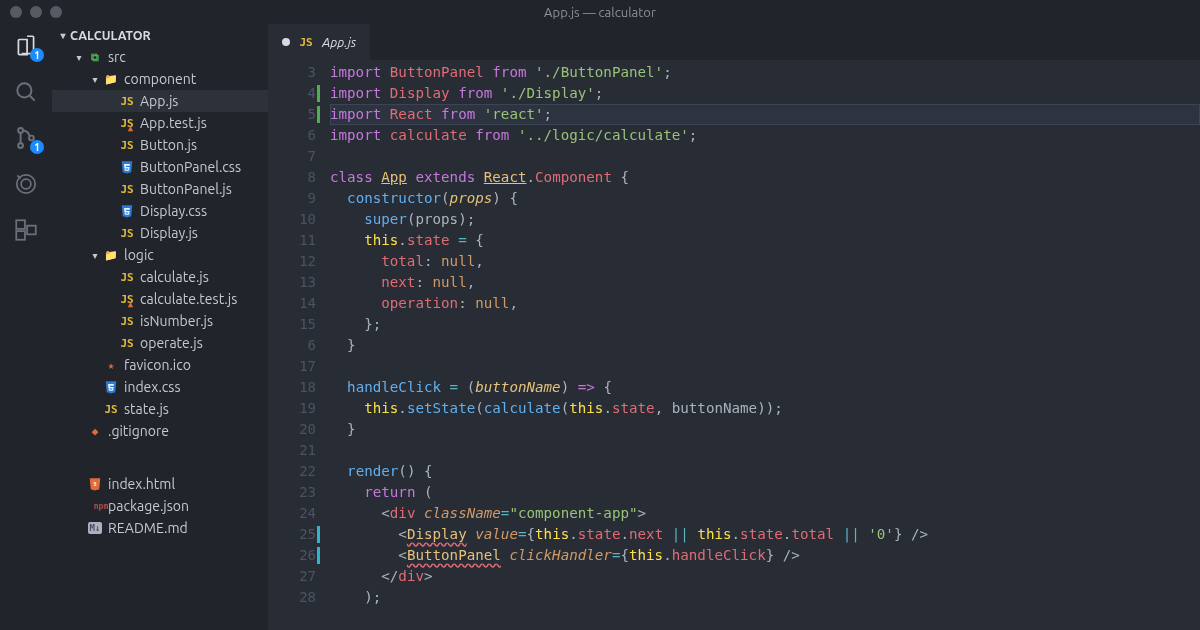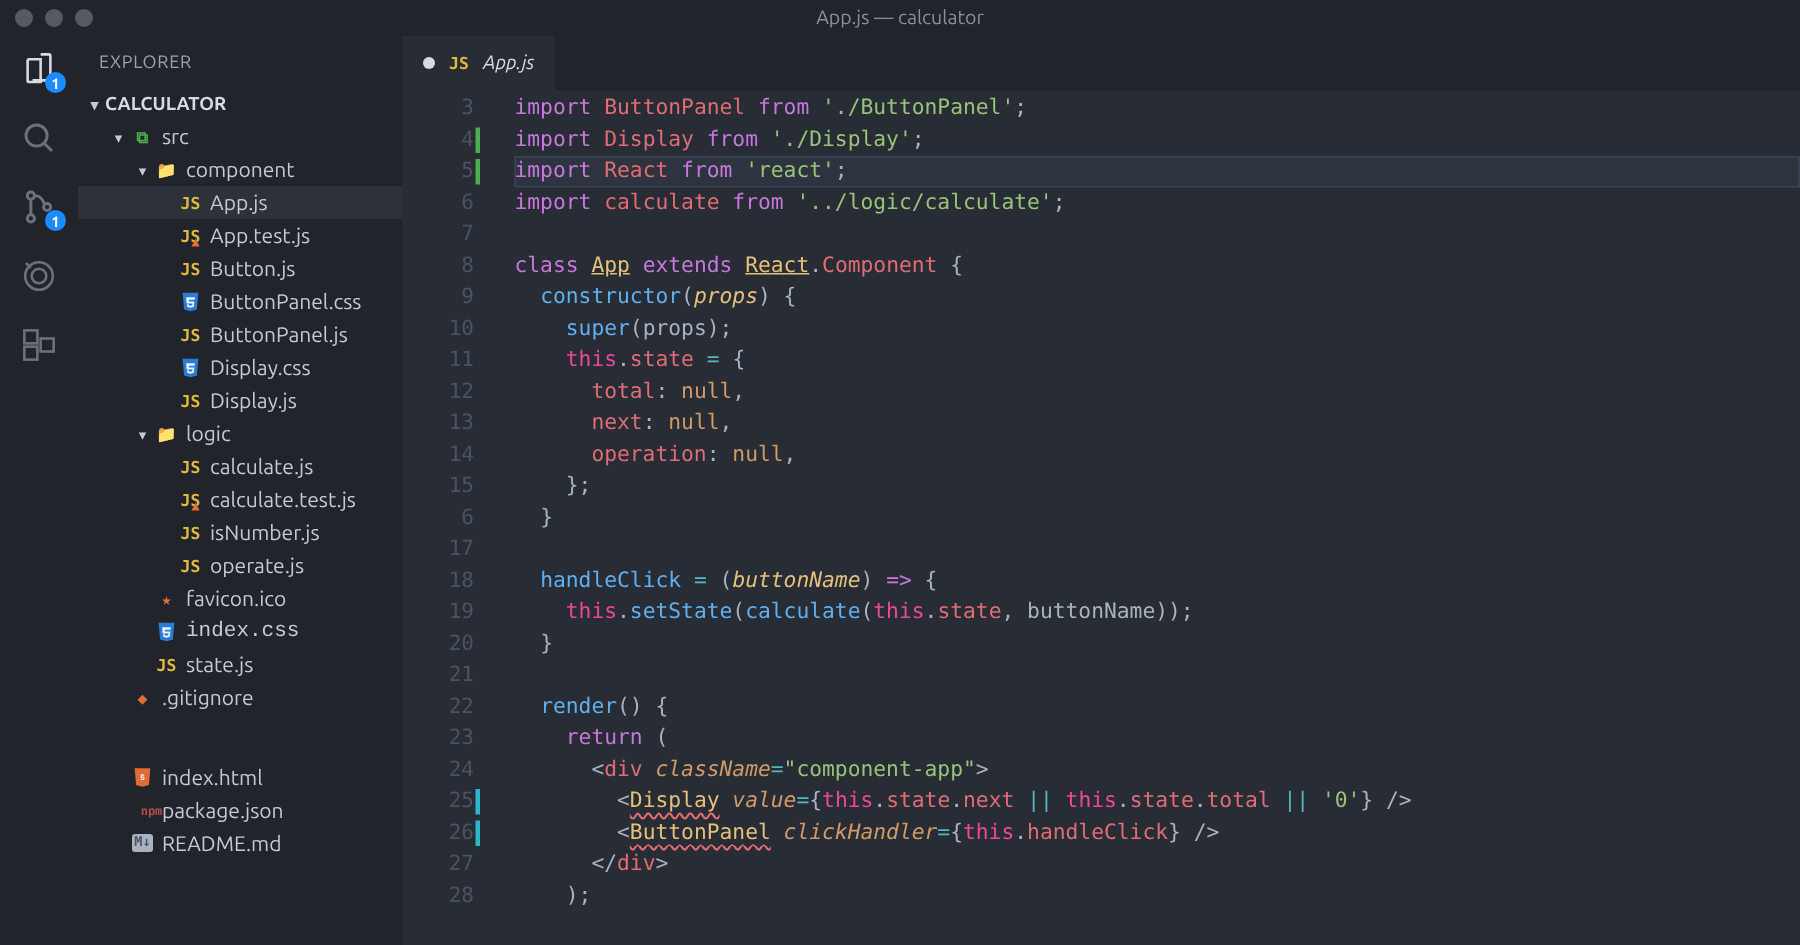--- a/index.html
+++ b/index.html
@@ -45,32 +45,32 @@
   .tabs { height:36px; background:#21252b; display:flex; align-items:stretch; }
   .tab { display:flex; align-items:center; gap:8px; padding:0 14px; background:#282c34; color:#d7dae0; font-size:13px; font-style:italic; cursor:pointer; }
   .tab .mod-dot { width:8px; height:8px; border-radius:50%; background:#d7dae0; }
   .tab .tficon { width:16px; display:inline-flex; justify-content:center; font-style:normal; }
   .code-wrap { flex:1; display:flex; min-height:0; }
   .gutter { width:62px; text-align:right; padding-right:14px; color:#4b5363; font-family:ui-monospace,Menlo,Consolas,monospace; font-size:14px; line-height:21px; padding-top:2px; user-select:none; position:relative; }
   .gutter .ln { height:21px; position:relative; }
   .gitmark { position:absolute; right:-4px; top:2px; width:3px; height:17px; }
   .gm-add { background:#4caf50; }
   .gm-mod { background:#2bb6c9; }
-  .code { flex:1; font-family:ui-monospace,Menlo,Consolas,monospace; font-size:14.2px; line-height:21px; padding-top:2px; white-space:pre; position:relative;margin-left:13px; }
+  .code { flex:1; font-family:ui-monospace,Menlo,Consolas,monospace; font-size:14.2px; line-height:21px; padding-top:2px; white-space:pre; position:relative; }
   .code .line { height:21px; }
   .code .hl-line { background:rgba(153,187,255,0.06); outline:1px solid rgba(153,187,255,0.13); outline-offset:-1px; }
   
   .kw { color:#c678dd; }
   .cls { color:#e5c07b;text-decoration:underline; }
   .fn { color:#61afef; }
   .str { color:#98c379; }
   .prop { color:#e06c75; }
   .const { color:#d19a66; }
   .op { color:#56b6c2; }
-  .this { color:#ec4899; }
+  .this { color:#fde047; }
   .param { color:#e5c07b; font-style:italic; }
   .jsxtag { color:#e06c75; }
   .jsxattr { color:#d19a66; font-style:italic; }
   .jsxcomp { color:#e5c07b; text-decoration: underline wavy #e06c75; text-underline-offset:3px; }
   .pun { color:#abb2bf; }
 
   
   .fi { font-size:11px; font-weight:700; font-family:ui-monospace,Menlo,monospace; padding:1px 2px; border-radius:2px; }
   .fi-js { color:#e2b93d; }
   .fi-css { color:#2a7bd4; }
@@ -132,21 +132,20 @@
     <div class="act-item">
       <svg width="26" height="26" viewBox="0 0 24 24" fill="none" stroke="currentColor" stroke-width="1.6">
           <rect x="3" y="3" width="8" height="8"></rect>
           <rect x="3" y="13" width="8" height="8"></rect>
           <rect x="13" y="8" width="8" height="8"></rect>
         </svg>
     </div>
   </div>
 
   <div class="sidebar">
-    <div class="sidebar-header">EXPLORER</div>
     <div class="tree">
       <div class="tree-row section-row" style="padding-left:4px;">
         <span class="twisty">▾</span>
         <span class="flabel">CALCULATOR</span>
       </div>
       <div id="tree-body">
           <div class="tree-row" style="padding-left: 20px;">
             <span class="twisty">▾</span>
             <span class="ficon">
               <span class="fi fi-folder-src">⧉</span>
@@ -254,21 +253,21 @@
             </span>
             <span class="flabel">operate.js</span>
           </div>
           <div class="tree-row" style="padding-left: 36px;">
             <span class="twisty"></span>
             <span class="ficon">
               <span class="fi fi-ico">★</span>
             </span>
             <span class="flabel">favicon.ico</span>
           </div>
-          <div class="tree-row" style="padding-left: 36px; font-family: Liberation Mono, monospace;">
+          <div class="tree-row" style="padding-left: 36px;">
             <span class="twisty"></span>
             <span class="ficon">
               <span class="fi fi-css">
                 <svg width="14" height="14" viewBox="0 0 24 24">
                   <path fill="#2a7bd4" d="M3 2h18l-1.7 19L12 23l-7.3-2z"></path>
                   <path fill="#fff" d="M7 7h10l-.3 3H10l.2 2h6.2l-.6 6-3.8 1-3.8-1-.3-3h2l.1 1.4 2 .5 2-.5.2-2H7.6z" opacity=".9"></path>
                 </svg>
               </span>
             </span>
             <span class="flabel">index.css</span>

